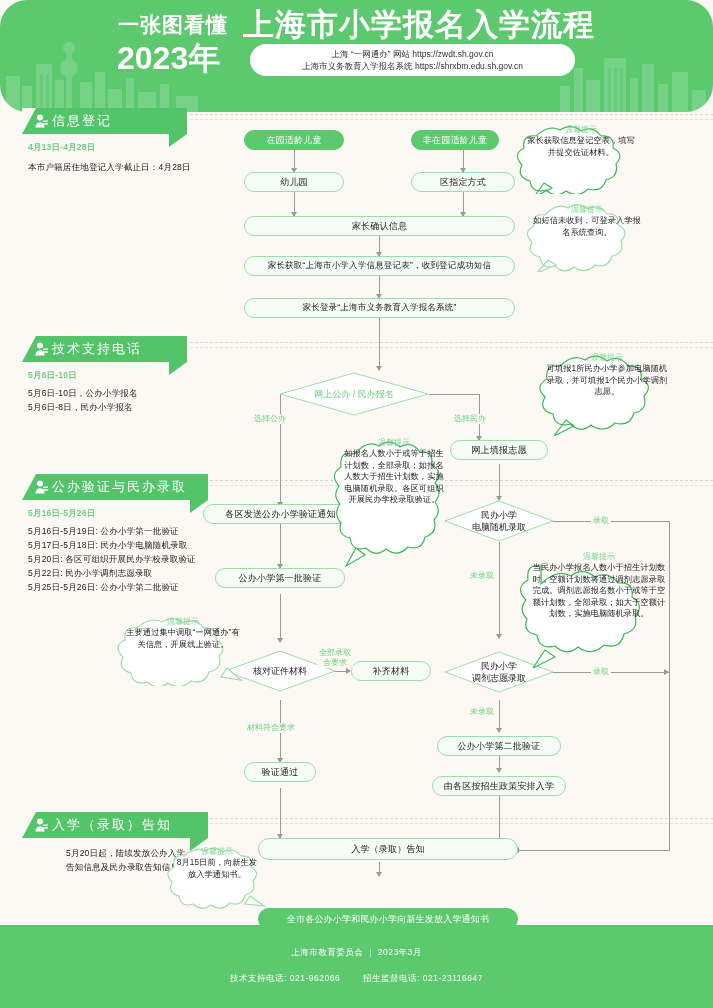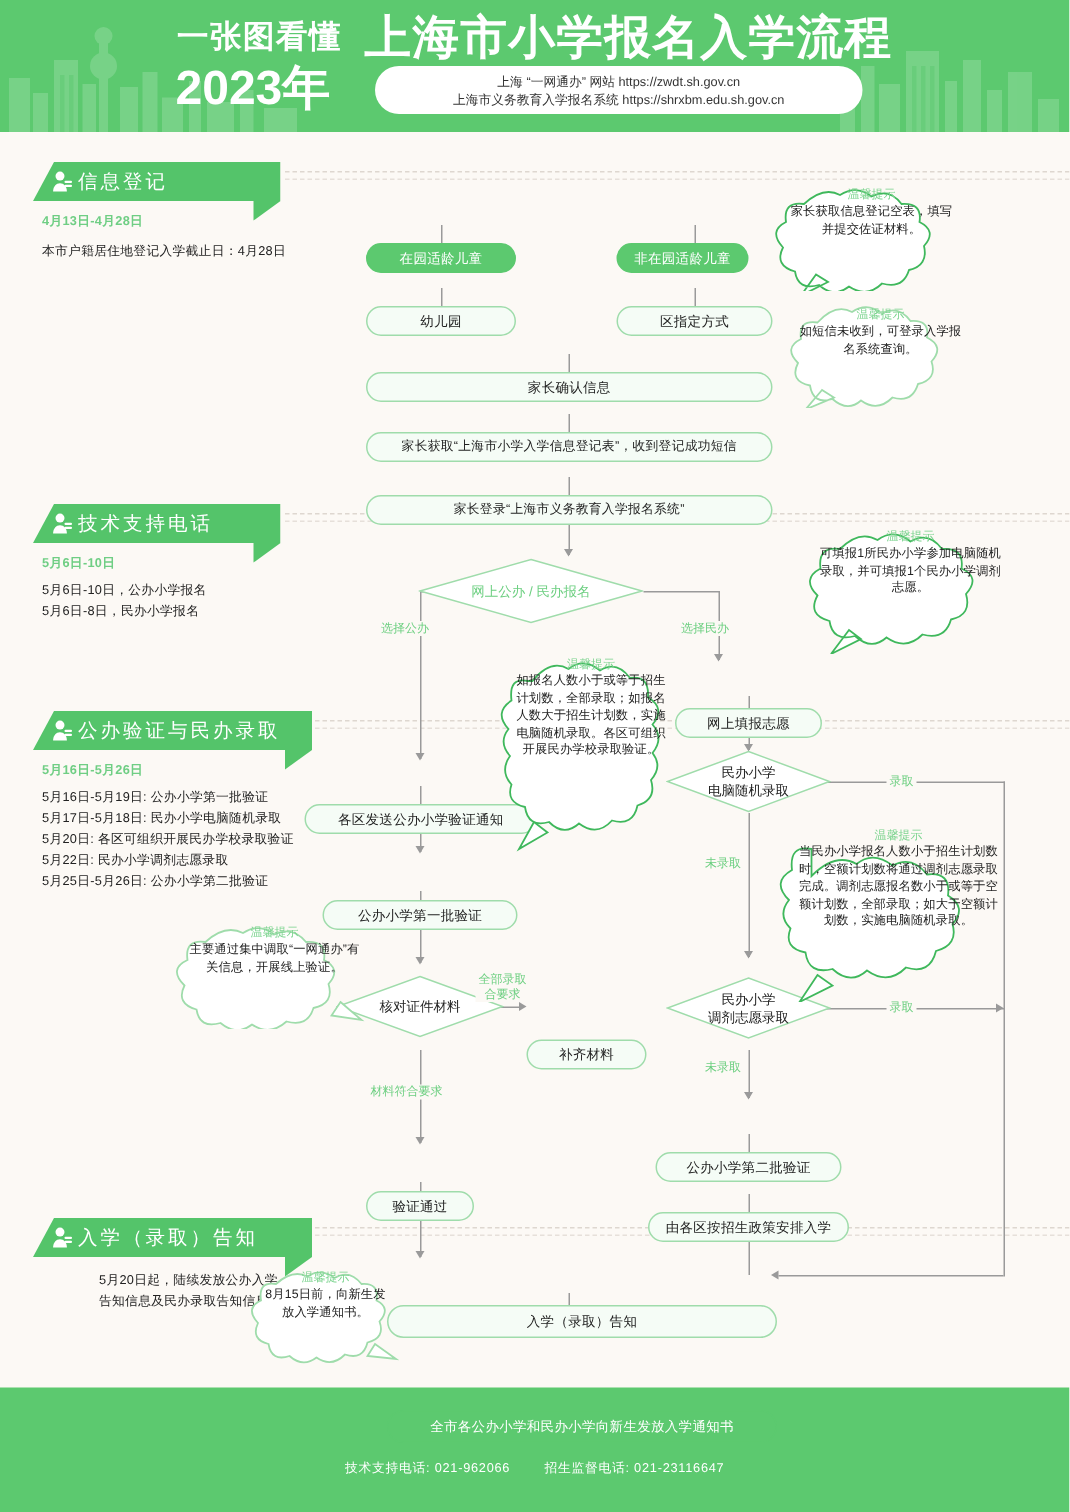--- a/index.html
+++ b/index.html
@@ -5,21 +5,21 @@
   html,body{margin:0;padding:0;}
   body{
     width:713px;height:1008px;
     background:#fdf8f3;
     font-family:"Liberation Sans","DejaVu Sans",sans-serif;
     overflow:hidden;position:relative;
   }
   .page{position:relative;width:713px;height:1008px;background:#fcf9f5;}
 
   
-  .header{position:absolute;left:0;top:0;width:713px;height:88px;background:#5cc96f;overflow:hidden;}
+  .header{position:absolute;left:0;top:0;width:713px;height:112px;background:#5cc96f;overflow:hidden;border-radius:27px;}
   .skyline{position:absolute;bottom:0;left:0;width:713px;height:78px;opacity:.30;}
   .hdr-sub{position:absolute;left:118px;top:12px;font-size:21px;color:#fff;letter-spacing:1px;font-weight:600;line-height:26px;}
   .hdr-main{position:absolute;left:243px;top:6px;font-size:31px;color:#fff;letter-spacing:1px;font-weight:700;line-height:38px;white-space:nowrap;}
   .hdr-year{position:absolute;left:117px;top:40px;font-size:32px;color:#fff;font-weight:600;letter-spacing:0px;line-height:36px;}
   .hdr-pill{position:absolute;left:250px;top:44px;width:325px;height:32px;border-radius:16px;background:#fff;
             display:flex;flex-direction:column;align-items:center;justify-content:center;}
   .hdr-pill div{font-size:8.5px;color:#333;line-height:12px;white-space:nowrap;}
 
   
   .sec{position:absolute;height:26px;z-index:6;}
@@ -34,21 +34,21 @@
   .sec-ico{position:absolute;left:13px;top:6px;width:13px;height:14px;}
   .sec-dates{position:absolute;left:28px;font-size:8.5px;color:#6fce84;font-weight:bold;letter-spacing:.2px;}
   .sec-body{position:absolute;left:28px;font-size:8.5px;color:#222;line-height:14px;letter-spacing:.2px;}
 
   .divider{position:absolute;left:190px;width:523px;border-top:1px dashed #ded7d0;height:0;z-index:1;}
   .divider2{position:absolute;left:190px;width:523px;border-top:1px dashed #e6e0da;height:0;z-index:1;}
 
   
   .node{position:absolute;box-sizing:border-box;border:1px solid #9fdcab;border-radius:11px;
         background:#fff;display:flex;align-items:center;justify-content:center;
-        font-size:9px;color:#222;letter-spacing:.2px;z-index:4;white-space:nowrap;margin-top:32px;}
+        font-size:9px;color:#222;letter-spacing:.2px;z-index:4;white-space:nowrap;}
   .node.filled{background:#5cc96f;border-color:#5cc96f;color:#fff;}
   .node.pale{background:#f5fcf6;}
 
   .dia{position:absolute;z-index:4;display:flex;align-items:center;justify-content:center;}
   .dia .shape{position:absolute;left:0;top:0;width:100%;height:100%;}
   .dia .txt{position:relative;font-size:9px;color:#222;text-align:center;line-height:12px;z-index:2;}
   .dia.grn .txt{color:#6ccf80;}
 
   
   .ln{position:absolute;background:#9a9a9a;z-index:2;}

